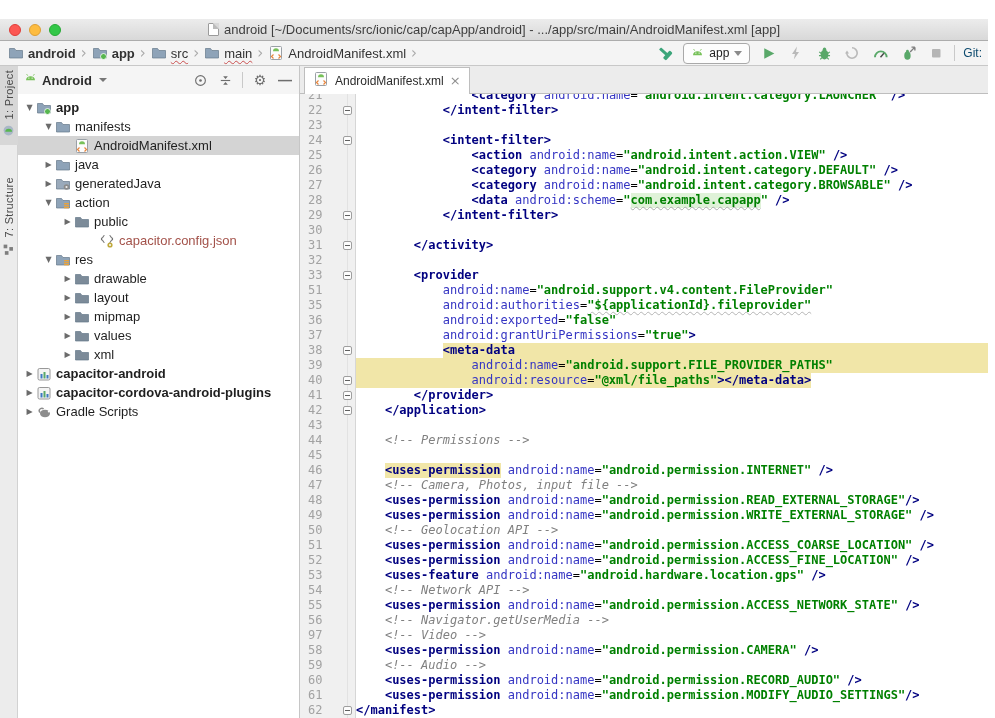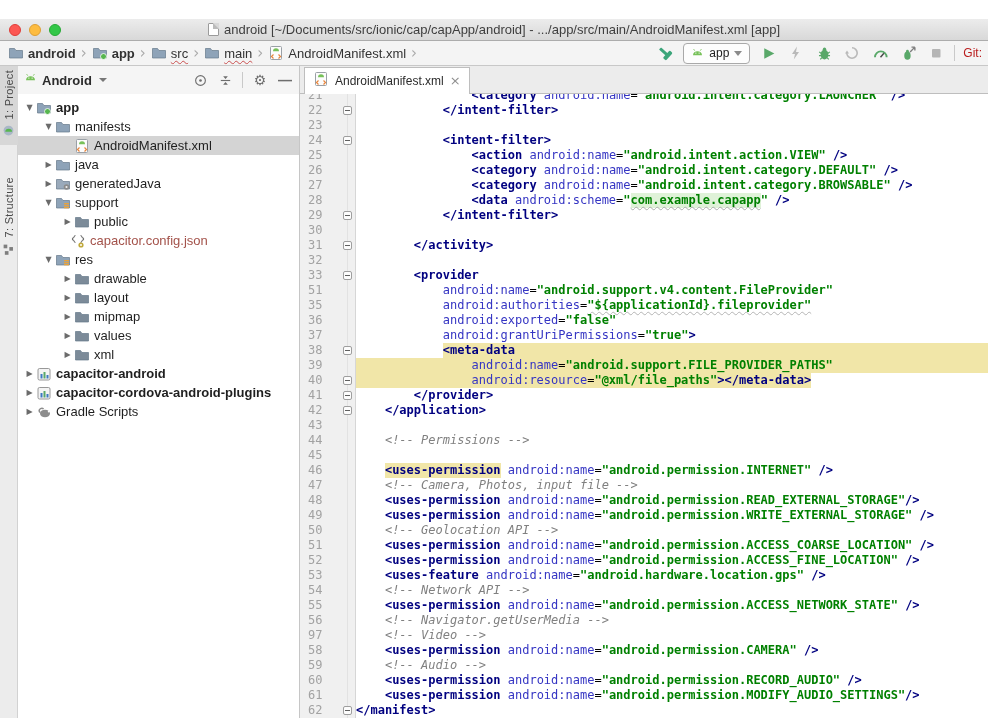--- a/index.html
+++ b/index.html
@@ -31,21 +31,21 @@
   .crumb .err { text-decoration:underline wavy #C94F4F 1px; text-underline-offset:2px; }
   .crumb-sep { color:#A9A9A9; font-size:15px; margin:0 3px; font-family:"DejaVu Sans",sans-serif; }
   .nav-right { display:flex; align-items:center; gap:8px; }
   .tbtn { width:20px; height:20px; display:flex; align-items:center; justify-content:center; border-radius:3px; }
   .combo { height:21px; border:1px solid #A9A9A9; border-radius:4px; background:#FDFDFD;
     display:flex; align-items:center; gap:5px; padding:0 7px; }
   .combo-label { font-size:12px; color:#222; }
   .combo-arrow { width:0; height:0; border-left:4px solid transparent; border-right:4px solid transparent;
     border-top:5px solid #8A8A8A; }
   .vsep { width:1px; height:16px; background:#C9C9C9; }
-  .git-label { font-size:12px; color:#b91c1c; padding-right:2px; }
+  .git-label { font-size:12px; color:#0c4a6e; padding-right:2px; }
 
   
   .main { flex:1; display:flex; min-height:0; }
 
   
   .stripe { width:18px; background:#ECECEC; border-right:1px solid #D2D2D2;
     display:flex; flex-direction:column; align-items:center; flex:0 0 auto; }
   .stripe-btn { display:flex; flex-direction:column; align-items:center; padding:4px 0; width:18px; }
   .stripe-btn.active { background:#D7D7D7; }
   .stripe-text { writing-mode:vertical-rl; transform:rotate(180deg); font-size:11px; color:#4A4A4A; letter-spacing:0.3px; }
@@ -382,34 +382,34 @@
             <span class="ticon">
               <span style="display: inline-flex;">
                 <svg width="16" height="16" viewBox="0 0 16 16" xmlns="http://www.w3.org/2000/svg">
                   <path d="M1.5 3.5h5l1.5 2h6.5v7.5h-13z" fill="#8EA3B8" stroke="#66788A" stroke-width="0.7"></path>
                   <rect x="9" y="8" width="5" height="1.3" fill="#E8A33D"></rect>
                   <rect x="9" y="10" width="5" height="1.3" fill="#E8A33D"></rect>
                   <rect x="9" y="12" width="5" height="1.3" fill="#E8A33D"></rect>
                 </svg>
               </span>
             </span>
-            <span class="tlabel">support</span>
+            <span class="tlabel">action</span>
           </div>
           <div class="trow" style="padding-left: 44px;">
             <span class="arrow">▶</span>
             <span class="ticon">
               <span style="display: inline-flex;">
                 <svg width="16" height="16" viewBox="0 0 16 16" xmlns="http://www.w3.org/2000/svg">
                   <path d="M1.5 3.5h5l1.5 2h6.5v7.5h-13z" fill="#7C8B99" stroke="#66788A" stroke-width="0.7"></path>
                 </svg>
               </span>
             </span>
             <span class="tlabel">public</span>
           </div>
-          <div class="trow" style="padding-left: 40px;">
+          <div class="trow" style="padding-left: 69px;">
             <span class="arrow"></span>
             <span class="ticon">
               <span style="display: inline-flex;">
                 <svg width="16" height="16" viewBox="0 0 16 16" xmlns="http://www.w3.org/2000/svg">
                   <path d="M5.5 2.5c-2 0-.8 2.8-3 2.8v1.4c2.2 0 1 2.8 3 2.8M10.5 2.5c2 0 .8 2.8 3 2.8v1.4c-2.2 0-1 2.8-3 2.8" stroke="#6E6E6E" stroke-width="1.1" fill="none"></path>
                   <circle cx="11" cy="12" r="2.6" fill="#C0A93C"></circle>
                   <circle cx="11" cy="12" r="1" fill="#fff"></circle>
                 </svg>
               </span>
             </span>

